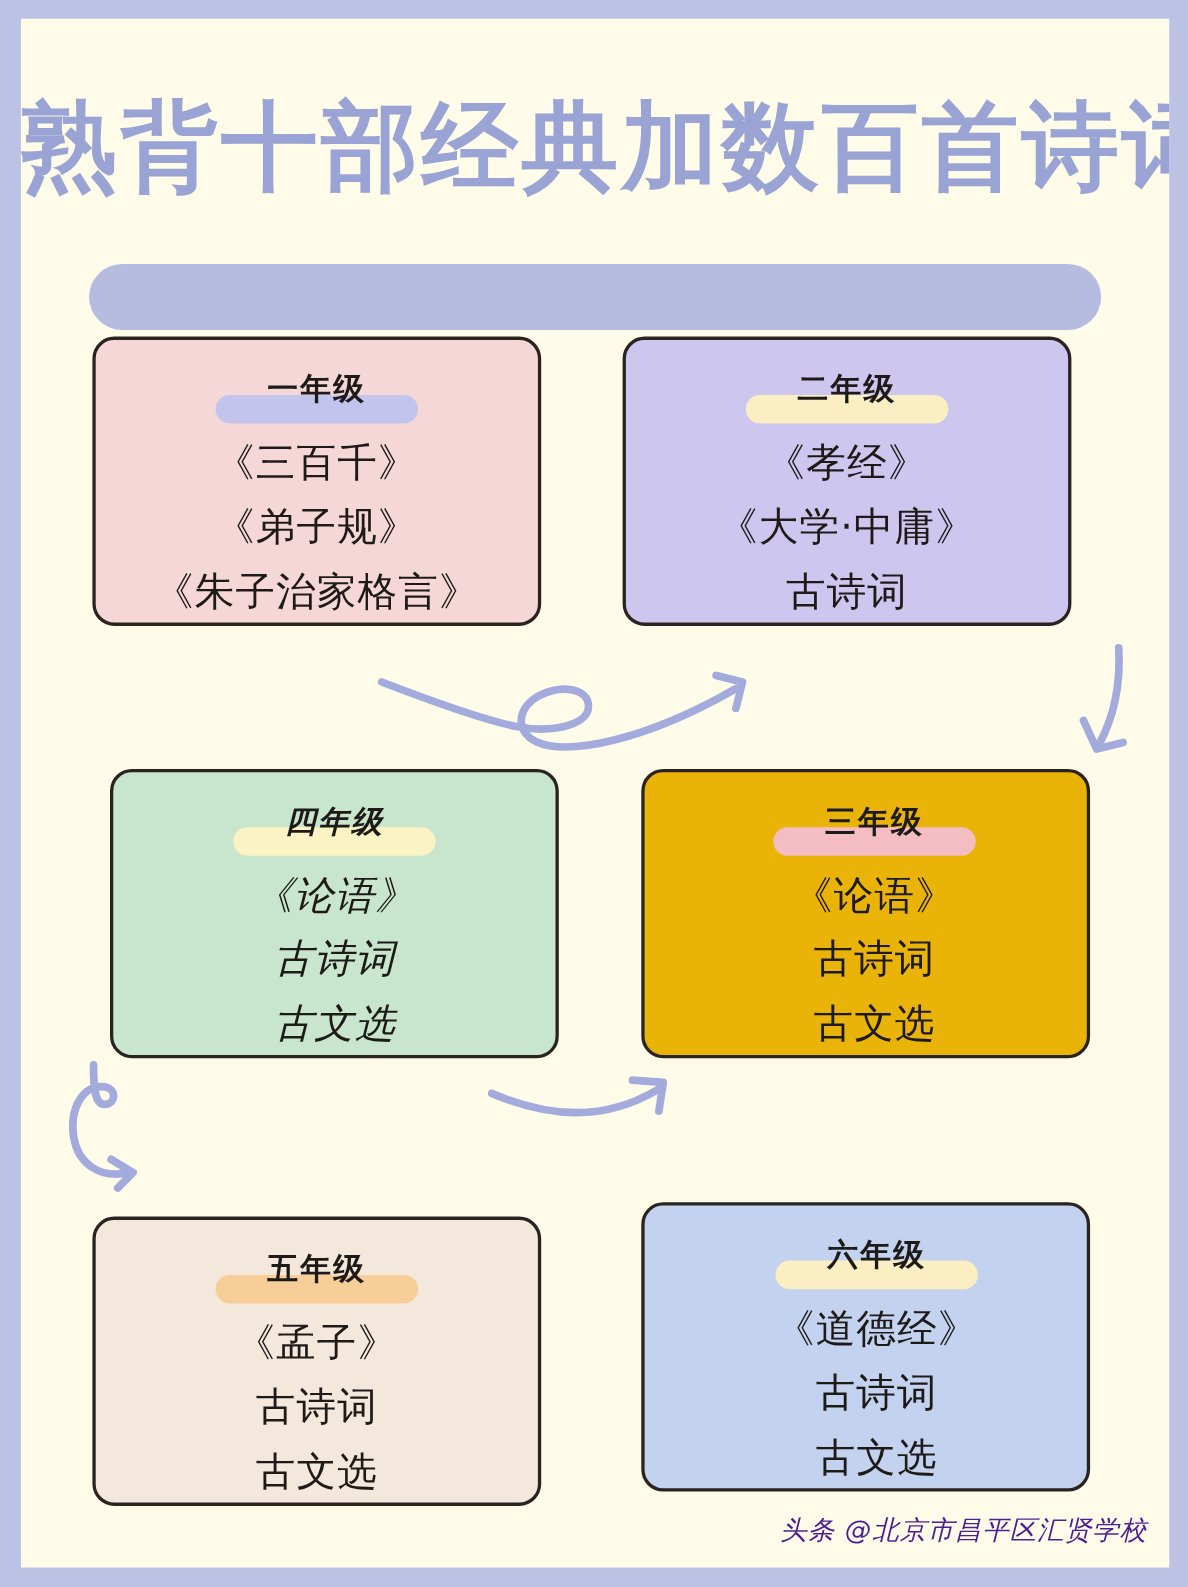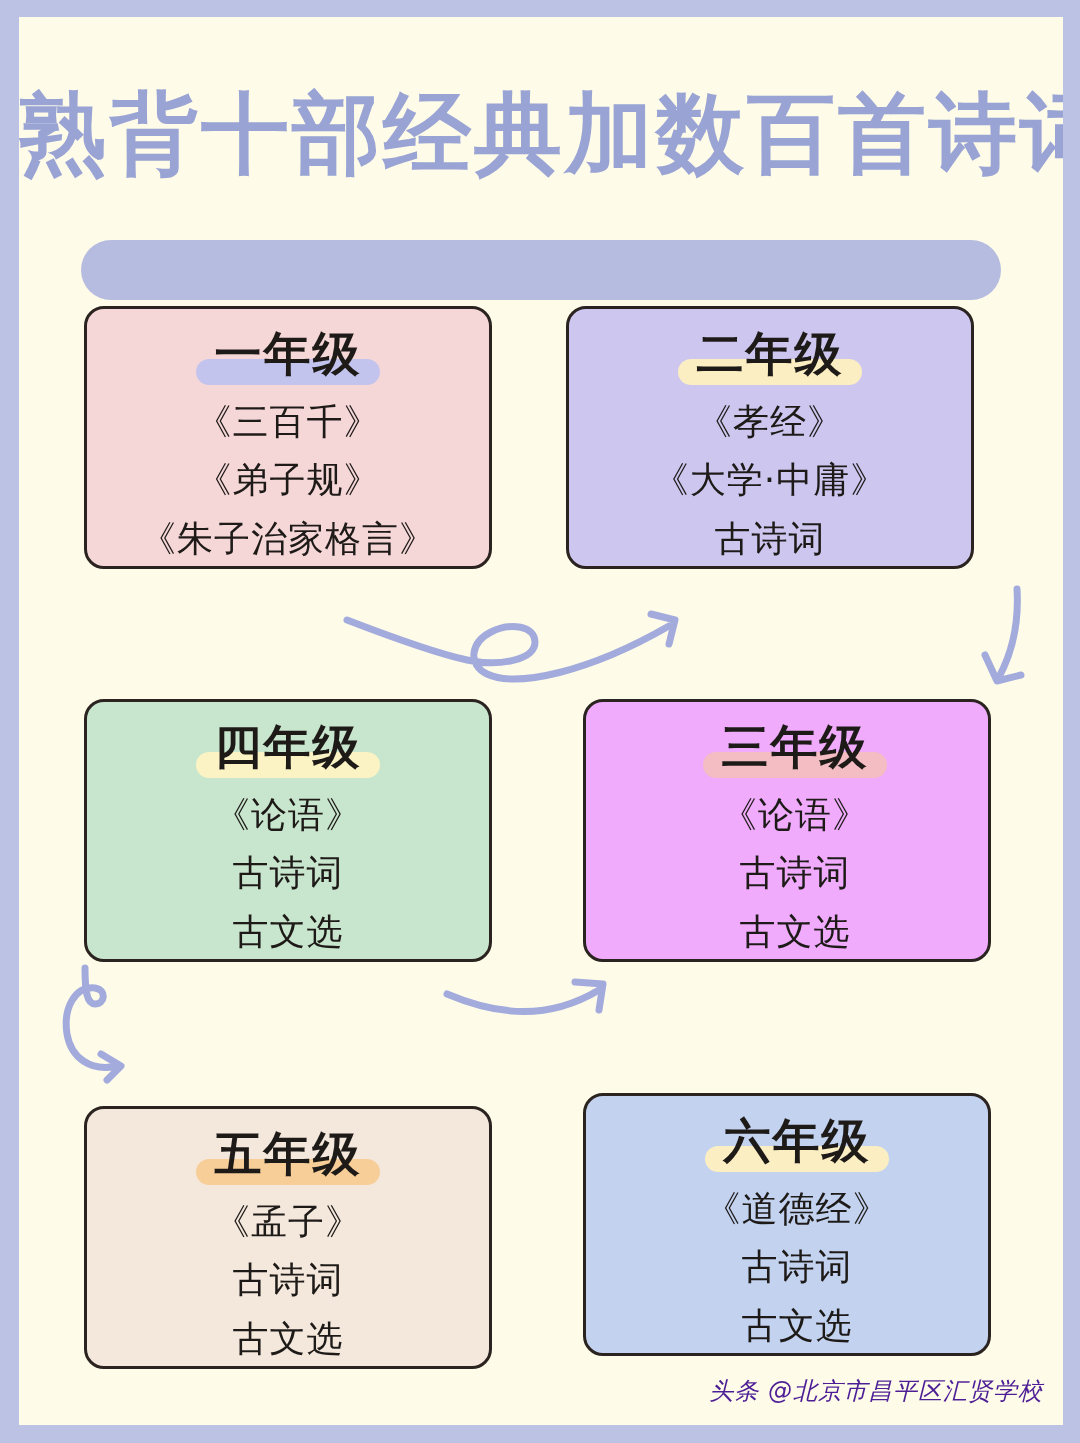--- a/index.html
+++ b/index.html
@@ -88,21 +88,21 @@
     left: 50%;
     transform: translateX(-50%);
     bottom: 6px;
     width: 184px;
     height: 26px;
     border-radius: 13px;
   }
   .card-title {
     position: relative;
     z-index: 2;
-    font-size: 47px;
+    font-size: 28px;
     font-weight: 900;
     color: #1d1a18;
     letter-spacing: 2px;
     font-family: "DejaVu Sans", "Liberation Sans", sans-serif;
     white-space: nowrap;
   }
   .card-items {
     margin-top: 2px;
     text-align: center;
   }
@@ -112,21 +112,21 @@
     color: #1d1a18;
     font-weight: 500;
     letter-spacing: 1px;
     white-space: nowrap;
     font-family: "DejaVu Sans", "Liberation Sans", sans-serif;
   }
 
   
   #card-0 { left: 65px;  top: 289px;  }
   #card-1 { left: 547px; top: 289px;  }
-  #card-2 { left: 65px;  top: 682px;  }
+  #card-2 { left: 81px;  top: 682px; font-style: italic;  }
   #card-3 { left: 564px; top: 682px;  }
   #card-4 { left: 65px;  top: 1076px; margin-top: 13px; }
   #card-5 { left: 564px; top: 1076px; }
 
   
   .arrow-svg { position: absolute; pointer-events: none; }
   #arrow-loop-1   { left: 320px; top: 575px; }
   #arrow-down-1   { left: 960px; top: 560px; }
   #arrow-curl-1   { left: 20px;  top: 945px; }
   #arrow-right-1  { left: 420px; top: 955px; }
@@ -184,21 +184,21 @@
         <div class="card-title-hl" style="background: rgb(251, 243, 196);"></div>
         <div class="card-title">四年级</div>
       </div>
       <div class="card-items">
         <div class="card-item">《论语》</div>
         <div class="card-item">古诗词</div>
         <div class="card-item">古文选</div>
       </div>
     </div>
 
-    <div class="card" id="card-3" style="background: #f0abfc; padding-left: 16px;">
+    <div class="card" id="card-3" style="background: #eab308; padding-left: 16px;">
       <div class="card-title-wrap">
         <div class="card-title-hl" style="background: rgb(243, 189, 195);"></div>
         <div class="card-title">三年级</div>
       </div>
       <div class="card-items">
         <div class="card-item">《论语》</div>
         <div class="card-item">古诗词</div>
         <div class="card-item">古文选</div>
       </div>
     </div>

